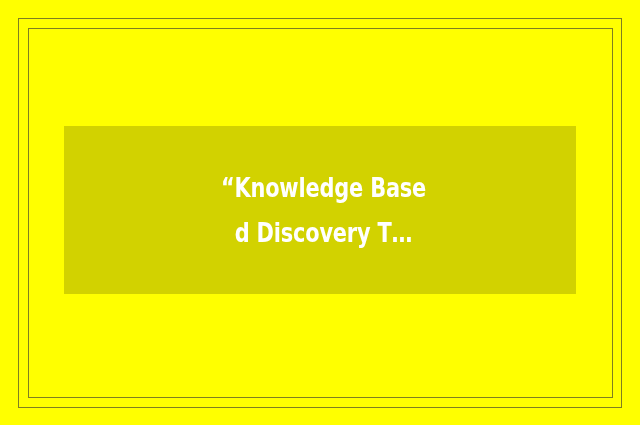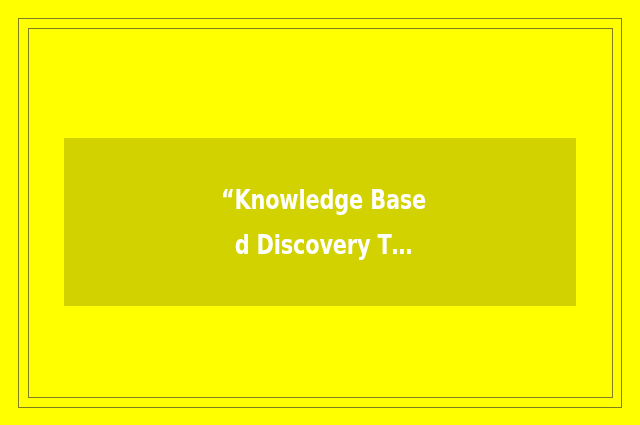--- a/index.html
+++ b/index.html
@@ -47,21 +47,21 @@
     height: 370px;
     border: 1px solid #7f7f20;
     box-sizing: border-box;
     pointer-events: none;
   }
 
   
   .caption-panel {
     position: absolute;
     left: 64px;
-    top: 138px;
+    top: 126px;
     width: 512px;
     height: 168px;
     background: rgba(0, 0, 0, 0.175);
     display: flex;
     align-items: center;
     justify-content: center;
     box-sizing: border-box;
     padding-left: 7px;
   }
 

